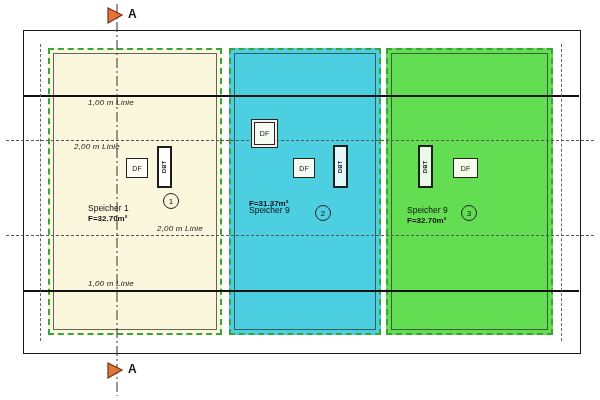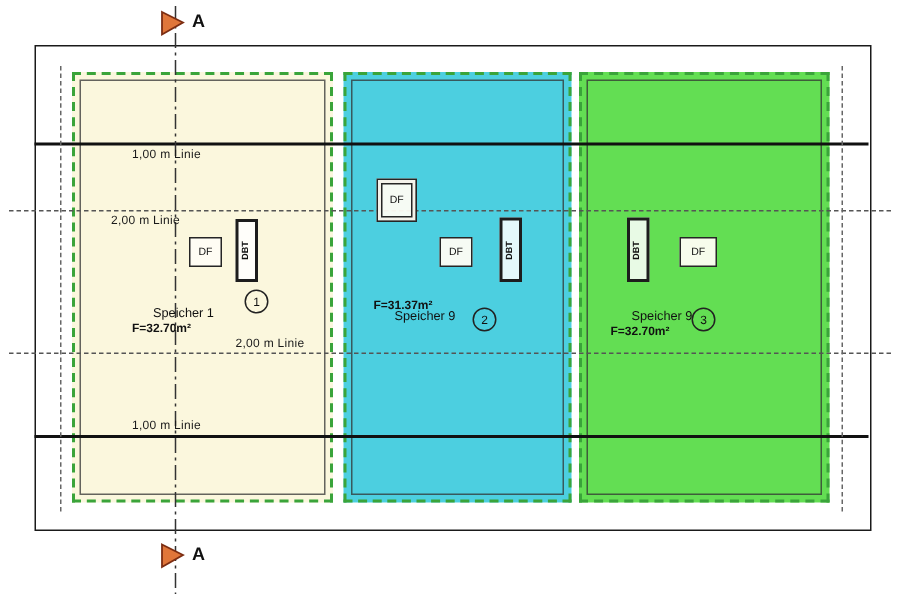--- a/index.html
+++ b/index.html
@@ -19,22 +19,22 @@
   .r2 { left:229px; width:152px; background:#4ccfe0; }
   .r3 { left:386px; width:167px; background:#63de53; }
 
   
   .hline { position:absolute; height:0; }
   .hline.solid  { left:23px; width:556px; border-top:2px solid #111; }
   .hline.dashed { left:6px;  width:588px; border-top:1px dashed #555; }
   .vdash { position:absolute; width:0; top:44px; height:297px; border-left:1px dashed #666; }
 
   
-  .glbl { position:absolute; font-size:8px; letter-spacing:.2px; color:#1a1a1a; white-space:nowrap; }
-  .room-name { position:absolute; font-size:8.5px; color:#111; white-space:nowrap;margin-left:14px; }
+  .glbl { position:absolute; font-size:8px; letter-spacing:.2px; color:#1a1a1a; white-space:nowrap;font-style:italic; }
+  .room-name { position:absolute; font-size:8.5px; color:#111; white-space:nowrap; }
   .room-area { position:absolute; font-size:8px; color:#111; white-space:nowrap;font-weight:bold; }
   .badge { position:absolute; width:14px; height:14px; border:1px solid #222; border-radius:50%;
            display:flex; align-items:center; justify-content:center; font-size:8px; color:#111; }
 
   
   .df { position:absolute; border:1px solid #252525; background:rgba(255,253,244,.95);
         display:flex; align-items:center; justify-content:center; font-size:7px; color:#111; box-sizing:border-box; }
   .df.double { box-shadow: inset 0 0 0 2px rgba(255,253,244,.95), inset 0 0 0 3px #252525; }
   .hatch { position:absolute; width:15px; border:2px solid #1d1d1d; background:rgba(255,255,255,.85);
            display:flex; align-items:center; justify-content:center; box-sizing:border-box; }

